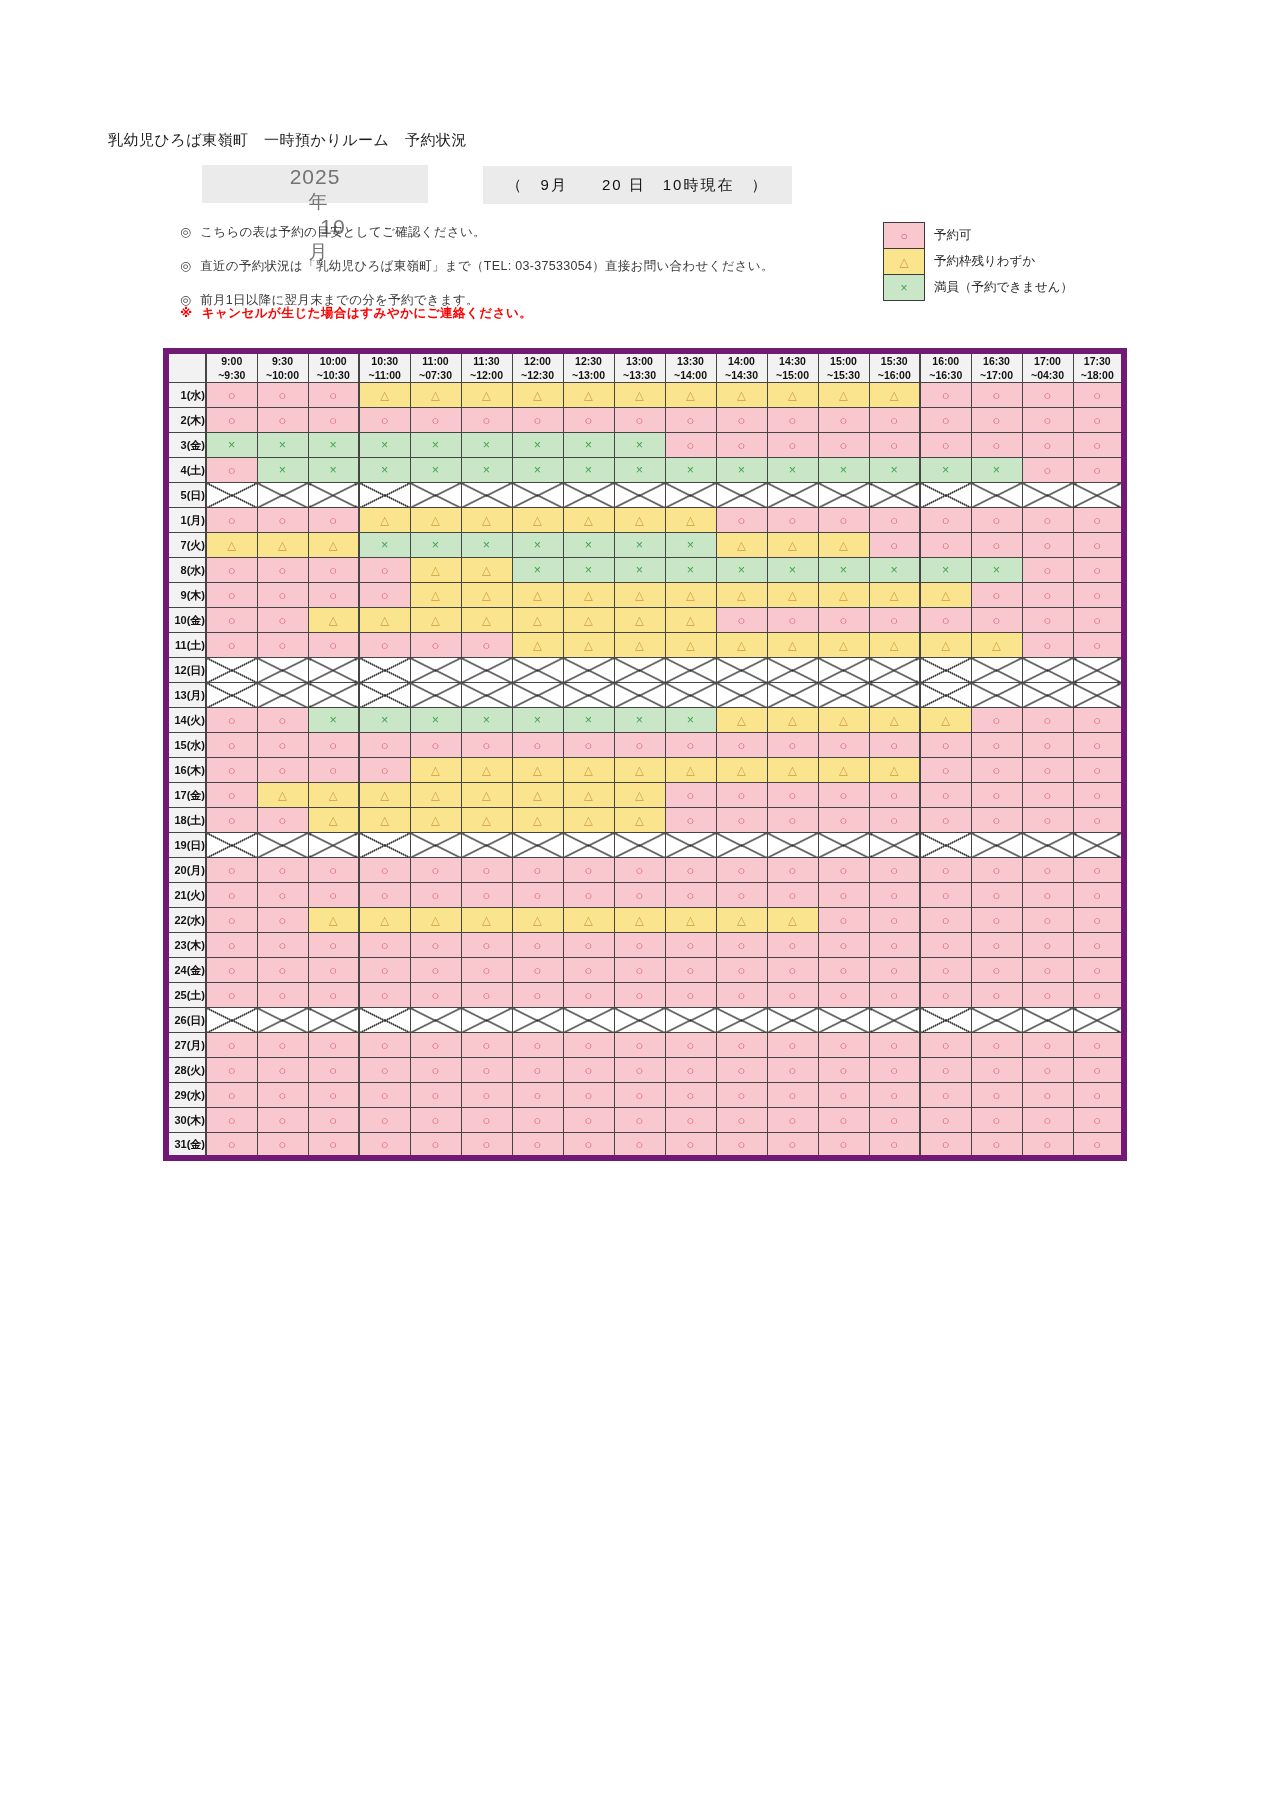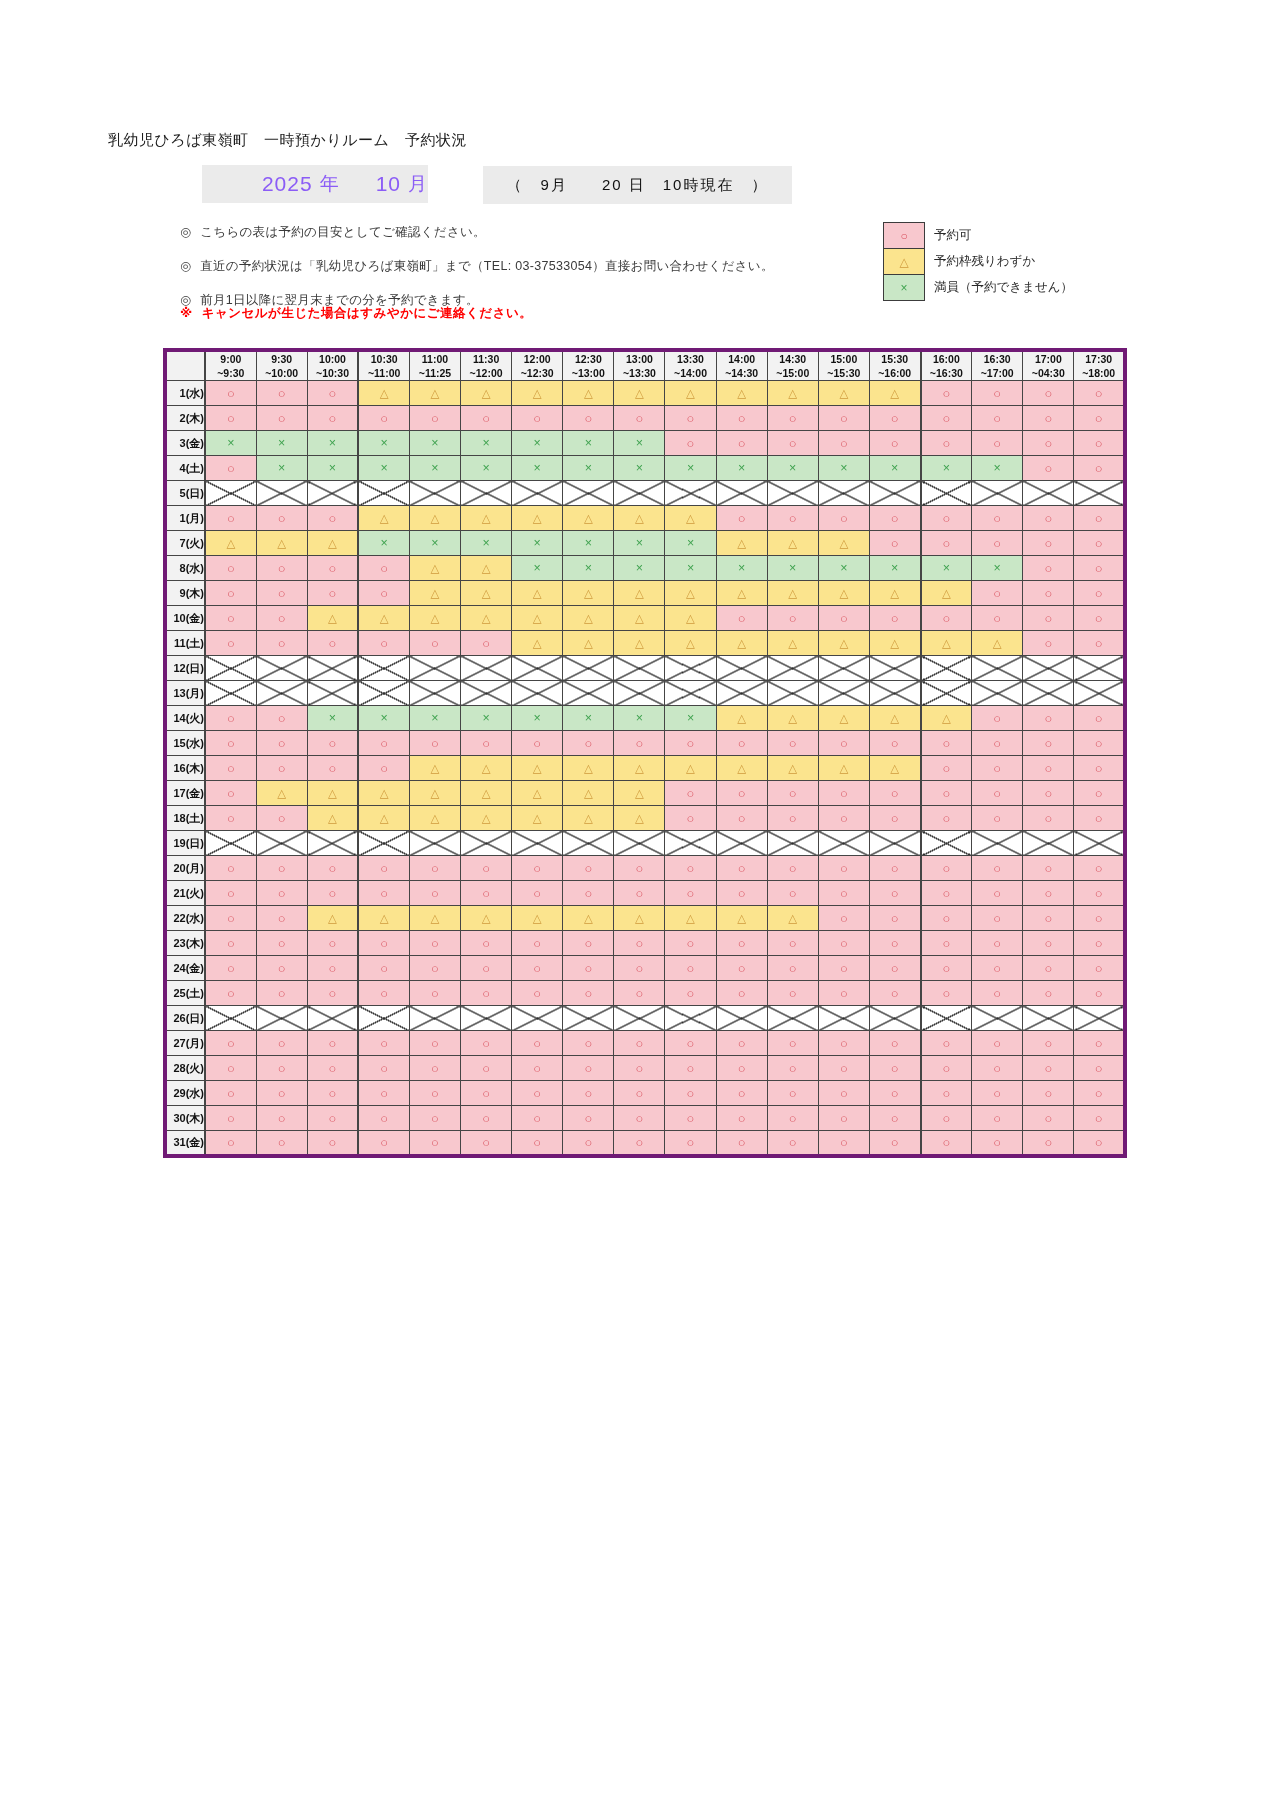--- a/index.html
+++ b/index.html
@@ -11,22 +11,22 @@
     color:#1a1a1a;
     overflow:hidden;
   }
   .doc-title{
     position:absolute;left:108px;top:131px;
     font-size:15px;letter-spacing:.5px;color:#1c1c1c;
   }
   .year-box{
     position:absolute;left:202px;top:165px;width:226px;height:38px;
     background:#ebebeb;
-    display:flex;align-items:center;justify-content:flex-end;
-    font-size:21px;color:#8b5cf6;letter-spacing:1px;
+    display:flex;align-items:center;justify-content:flex-start;
+    font-size:21px;color:#737373;letter-spacing:1px;flex-direction:column;
   }
   .year-box .unit{margin-left:7px;font-size:19px;}
   .year-box .month{margin-left:36px;}
   .asof-box{
     position:absolute;left:483px;top:166px;width:309px;height:38px;
     background:#ebebeb;
     display:flex;align-items:center;justify-content:center;
     font-size:15px;color:#111;letter-spacing:2px;white-space:pre;
   }
   .notes{position:absolute;left:180px;top:224px;}
@@ -44,21 +44,21 @@
     font-size:12px;box-sizing:border-box;
   }
   .legend-swatch.ok{background:var(--ok-bg);color:var(--ok-fg);}
   .legend-swatch.few{background:var(--few-bg);color:var(--few-fg);}
   .legend-swatch.full{background:var(--full-bg);color:var(--full-fg);}
   .legend-label{margin-left:9px;align-self:center;font-size:12.5px;color:#2a2a2a;}
 
   table.res-table{
     position:absolute;left:163px;top:348px;width:964px;
     border-collapse:collapse;table-layout:fixed;
-    border:4px solid #701a75;
+    border:6px solid #701a75;
   }
   .res-table col.day-col{width:40px;}
   .res-table th,.res-table td{
     border:1px solid #454545;
     padding:0;box-sizing:border-box;
     text-align:center;vertical-align:middle;
   }
   .res-table thead th{
     height:30px;background:#f2f2f2;
     font-size:10.5px;font-weight:bold;color:#111;line-height:1.35;
@@ -171,21 +171,21 @@
           <th class="group-end">
             <div>10:00</div>
             <div>~10:30</div>
           </th>
           <th>
             <div>10:30</div>
             <div>~11:00</div>
           </th>
           <th>
             <div>11:00</div>
-            <div>~11:25</div>
+            <div>~07:30</div>
           </th>
           <th>
             <div>11:30</div>
             <div>~12:00</div>
           </th>
           <th>
             <div>12:00</div>
             <div>~12:30</div>
           </th>
           <th>

